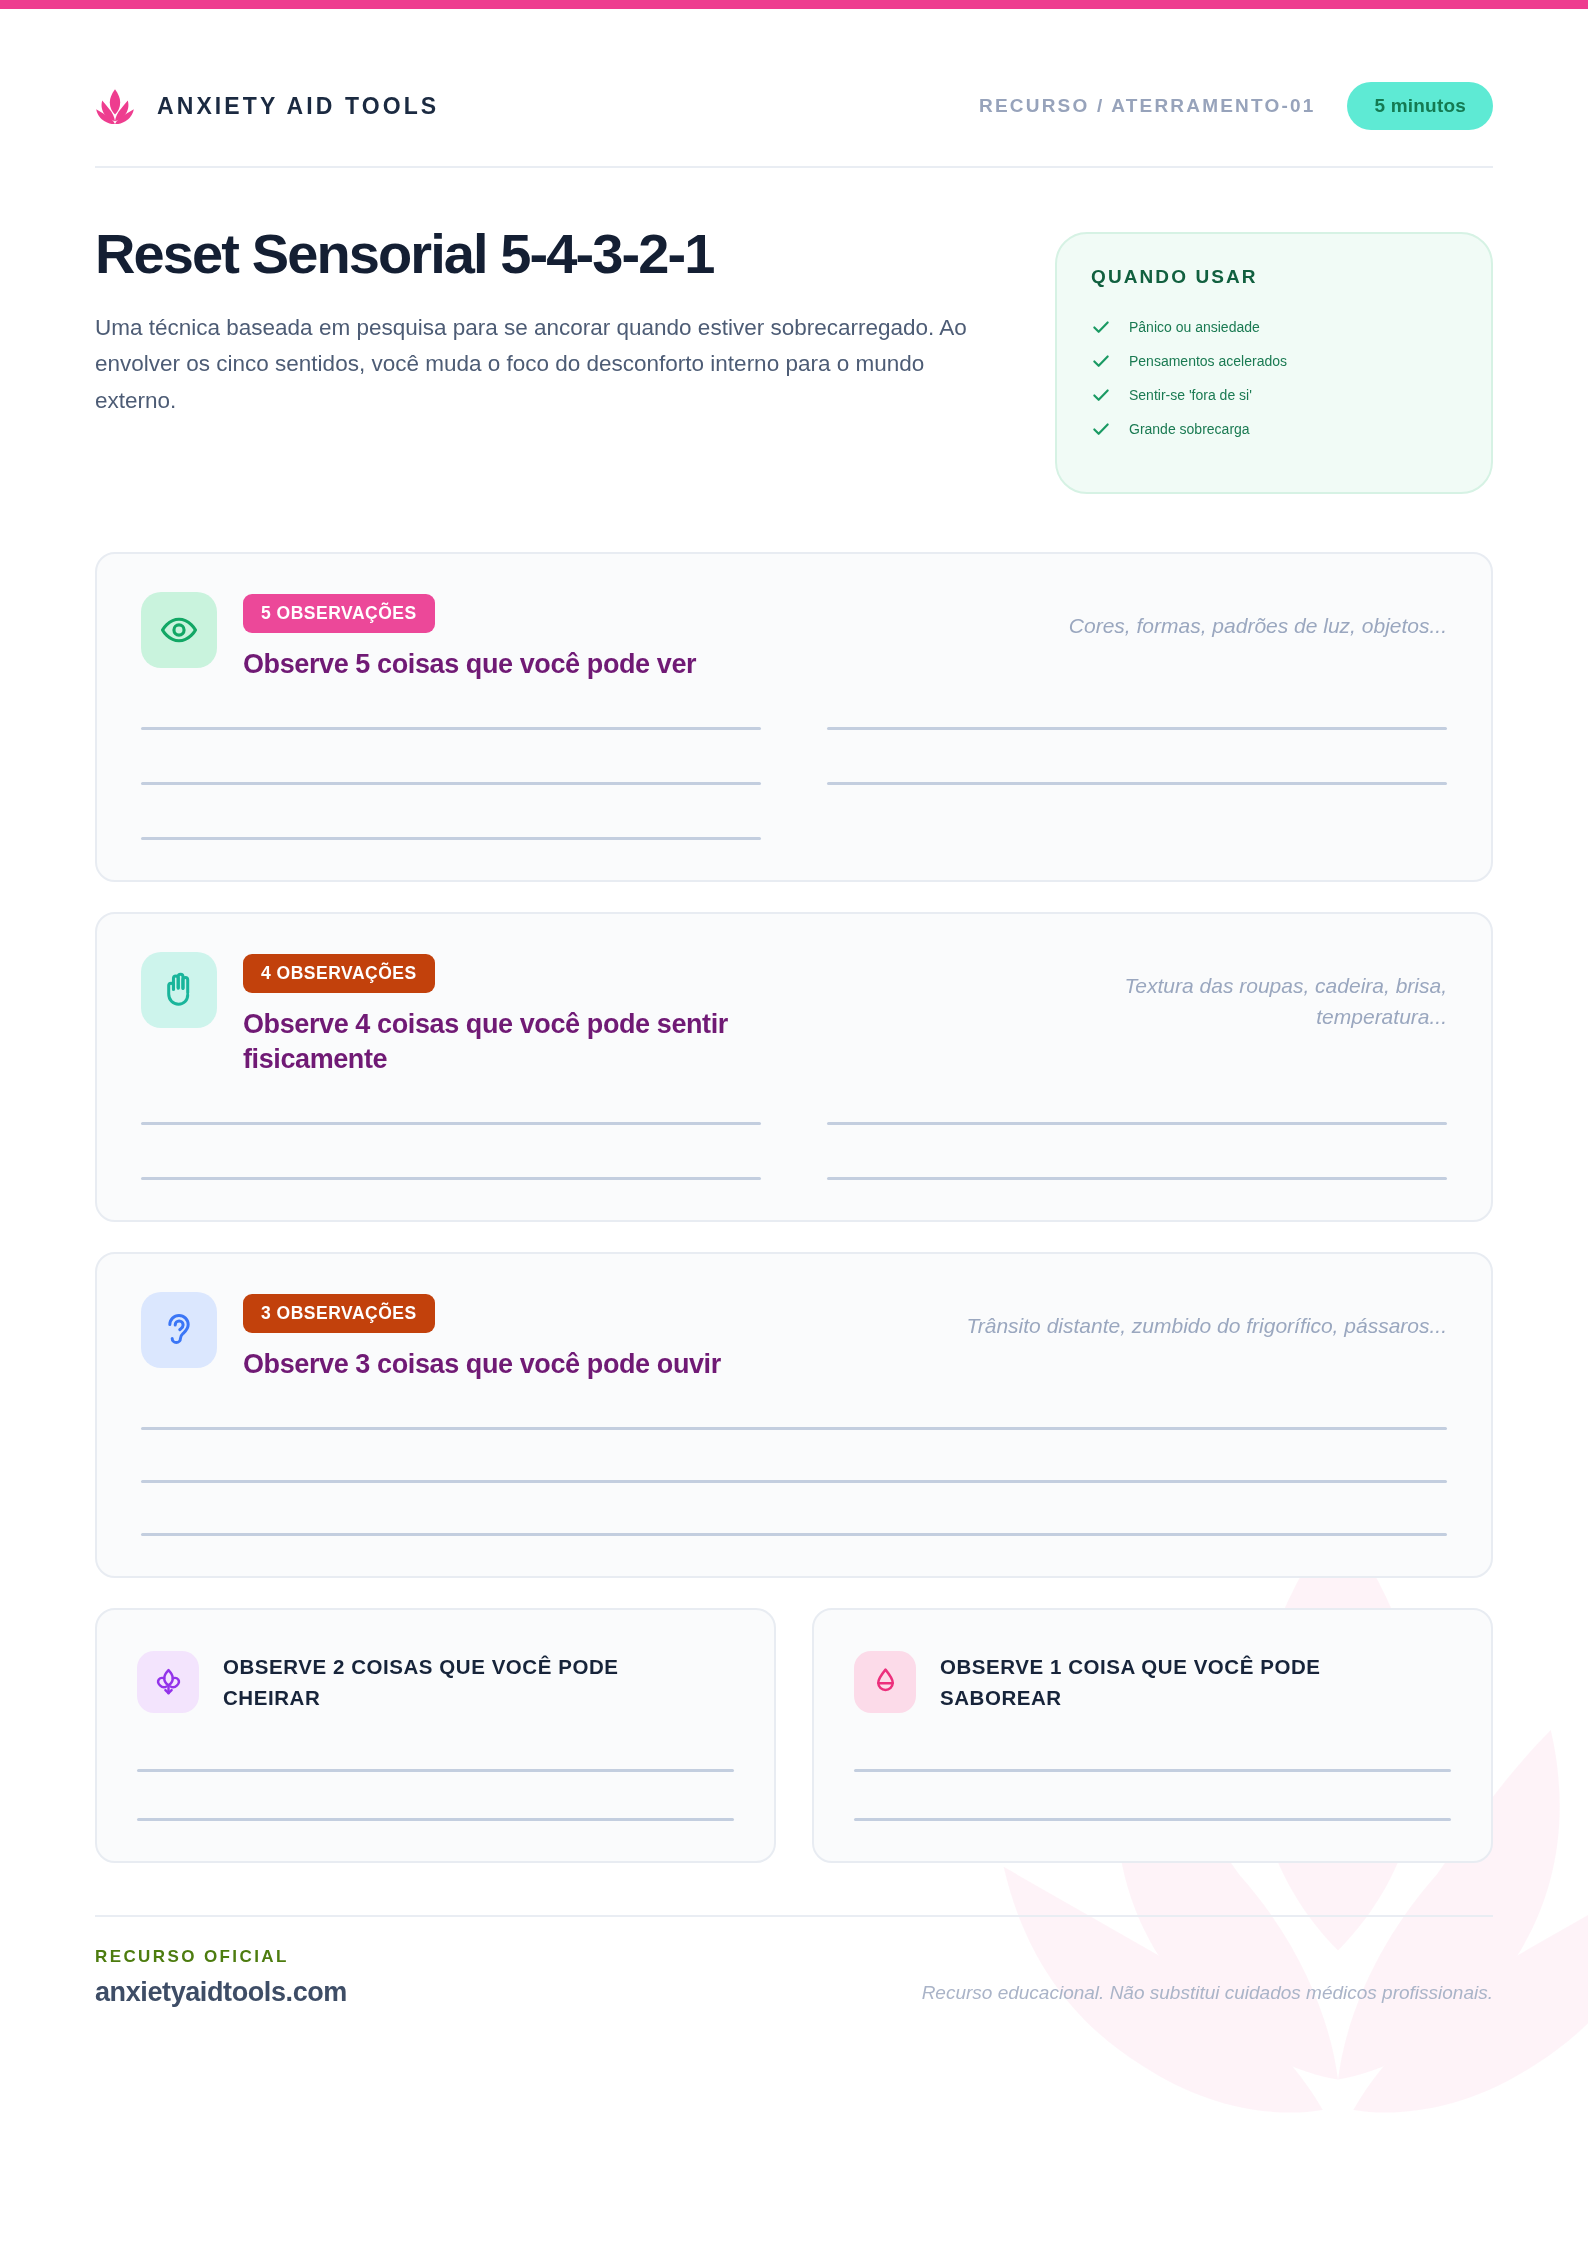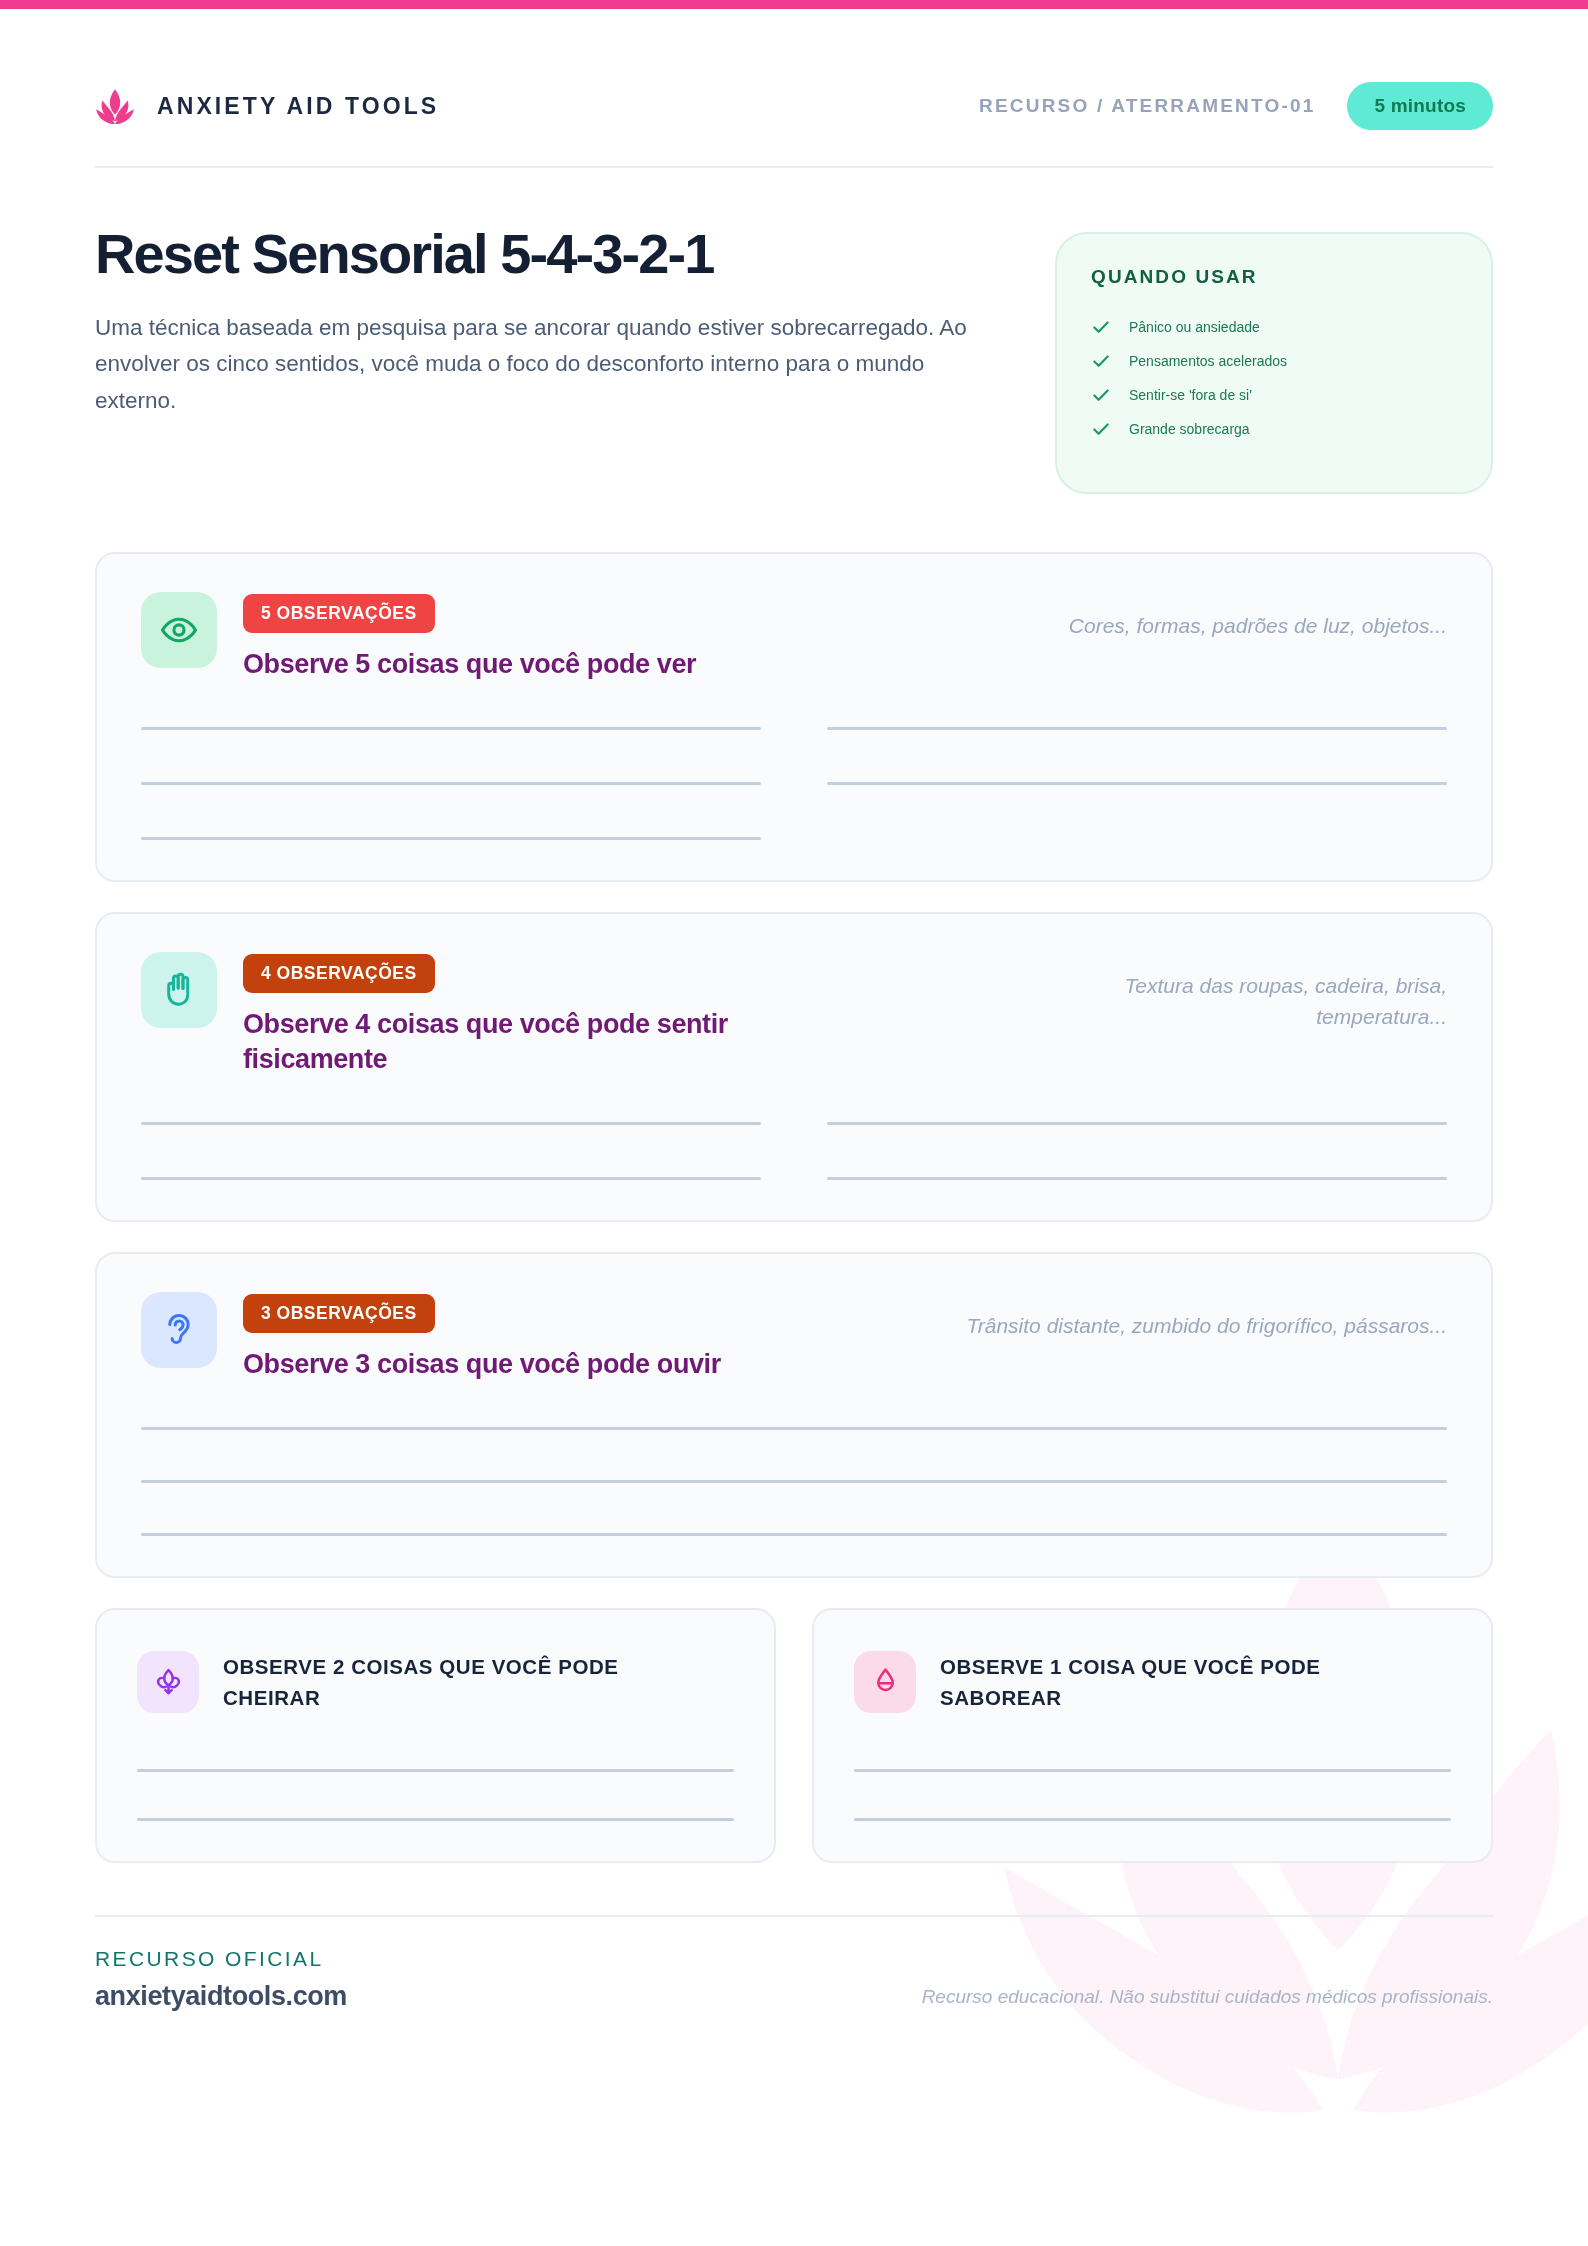--- a/index.html
+++ b/index.html
@@ -219,24 +219,24 @@
     margin-top: 52px;
     border-top: 2px solid #e9edf3;
     padding-top: 30px;
     padding-bottom: 20px;
     display: flex;
     align-items: flex-end;
     justify-content: space-between;
     gap: 40px;
   }
   .footer-kicker {
-    font-size: 21px;
-    font-weight: normal;
+    font-size: 17px;
+    font-weight: bold;
     letter-spacing: 2.4px;
-    color: #0f766e;
+    color: #4d7c0f;
   }
   .footer-site {
     margin-top: 10px;
     font-size: 27px;
     font-weight: bold;
     color: #3e4d66;
     letter-spacing: -0.4px;
   }
   .footer-note {
     font-size: 19px;
@@ -322,21 +322,21 @@
     <div class="card">
       <div class="card-top">
         <div class="card-head">
           <div class="icon-tile" style="background:#c9f3dd">
             <svg viewBox="0 0 24 24" fill="none" stroke="#12a765" stroke-width="2" stroke-linecap="round" stroke-linejoin="round">
               <path d="M1.6 12S5.3 5.2 12 5.2 22.4 12 22.4 12 18.7 18.8 12 18.8 1.6 12 1.6 12z"></path>
               <circle cx="12" cy="12" r="3.2"></circle>
             </svg>
           </div>
           <div class="head-text">
-            <span class="badge" style="background:#ef4444">5 OBSERVAÇÕES</span>
+            <span class="badge" style="background:#ec4899">5 OBSERVAÇÕES</span>
             <div class="card-title">Observe 5 coisas que você pode ver</div>
           </div>
         </div>
         <div class="hint">Cores, formas, padrões de luz, objetos...</div>
       </div>
       <div class="lines">
         <div class="write-line"></div>
         <div class="write-line"></div>
         <div class="write-line"></div>
         <div class="write-line"></div>

